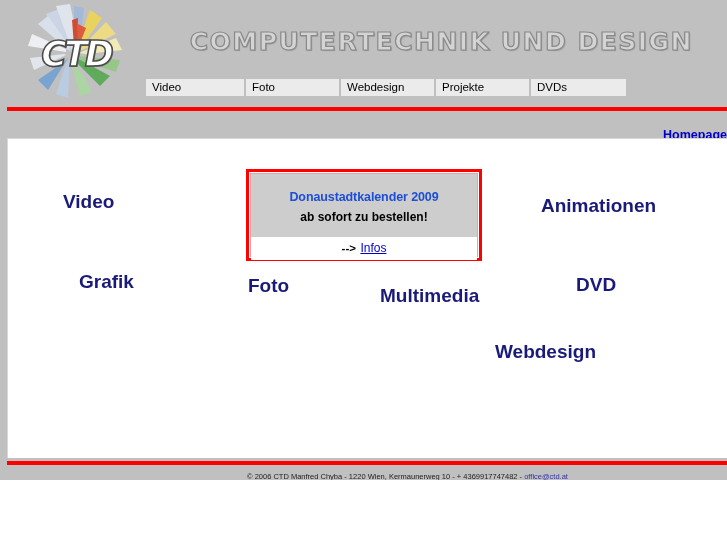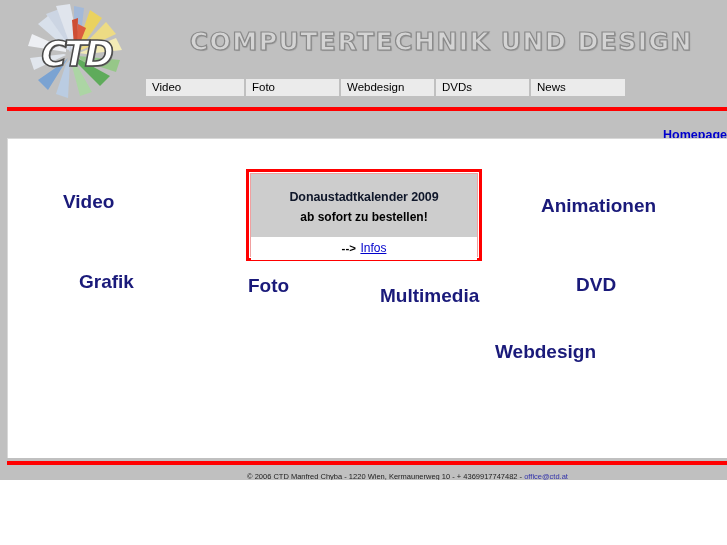--- a/index.html
+++ b/index.html
@@ -185,21 +185,21 @@
     width: 100%;
     height: 63px;
     background: #cdcdcd;
     text-align: center;
     box-sizing: border-box;
   }
   .promo-h {
     margin-top: 16px;
     font-size: 12.5px;
     font-weight: bold;
-    color: #0f172a;
+    color: #1d4ed8;
     letter-spacing: -0.1px;
   }
   .promo-sub {
     margin-top: 6px;
     font-size: 12px;
     font-weight: bold;
     color: #000000;
   }
   .promo-bottom {
     position: absolute;
@@ -293,22 +293,22 @@
       </svg>
       <div class="logo-text">CTD</div>
     </div>
 
     <div class="site-title">COMPUTERTECHNIK UND DESIGN</div>
 
     <div class="navbar">
       <div class="nav-item" style="width:100px">Video</div>
       <div class="nav-item" style="width:95px">Foto</div>
       <div class="nav-item" style="width:95px">Webdesign</div>
+      <div class="nav-item" style="width:95px">Projekte</div>
       <div class="nav-item" style="width:95px">DVDs</div>
-      <div class="nav-item" style="width:94px">News</div>
     </div>
   </div>
 
   <div class="red-rule-top"></div>
 
   <div class="crumb-strip">
     <div class="crumb-link">Homepage</div>
   </div>
 
   <div class="content">

